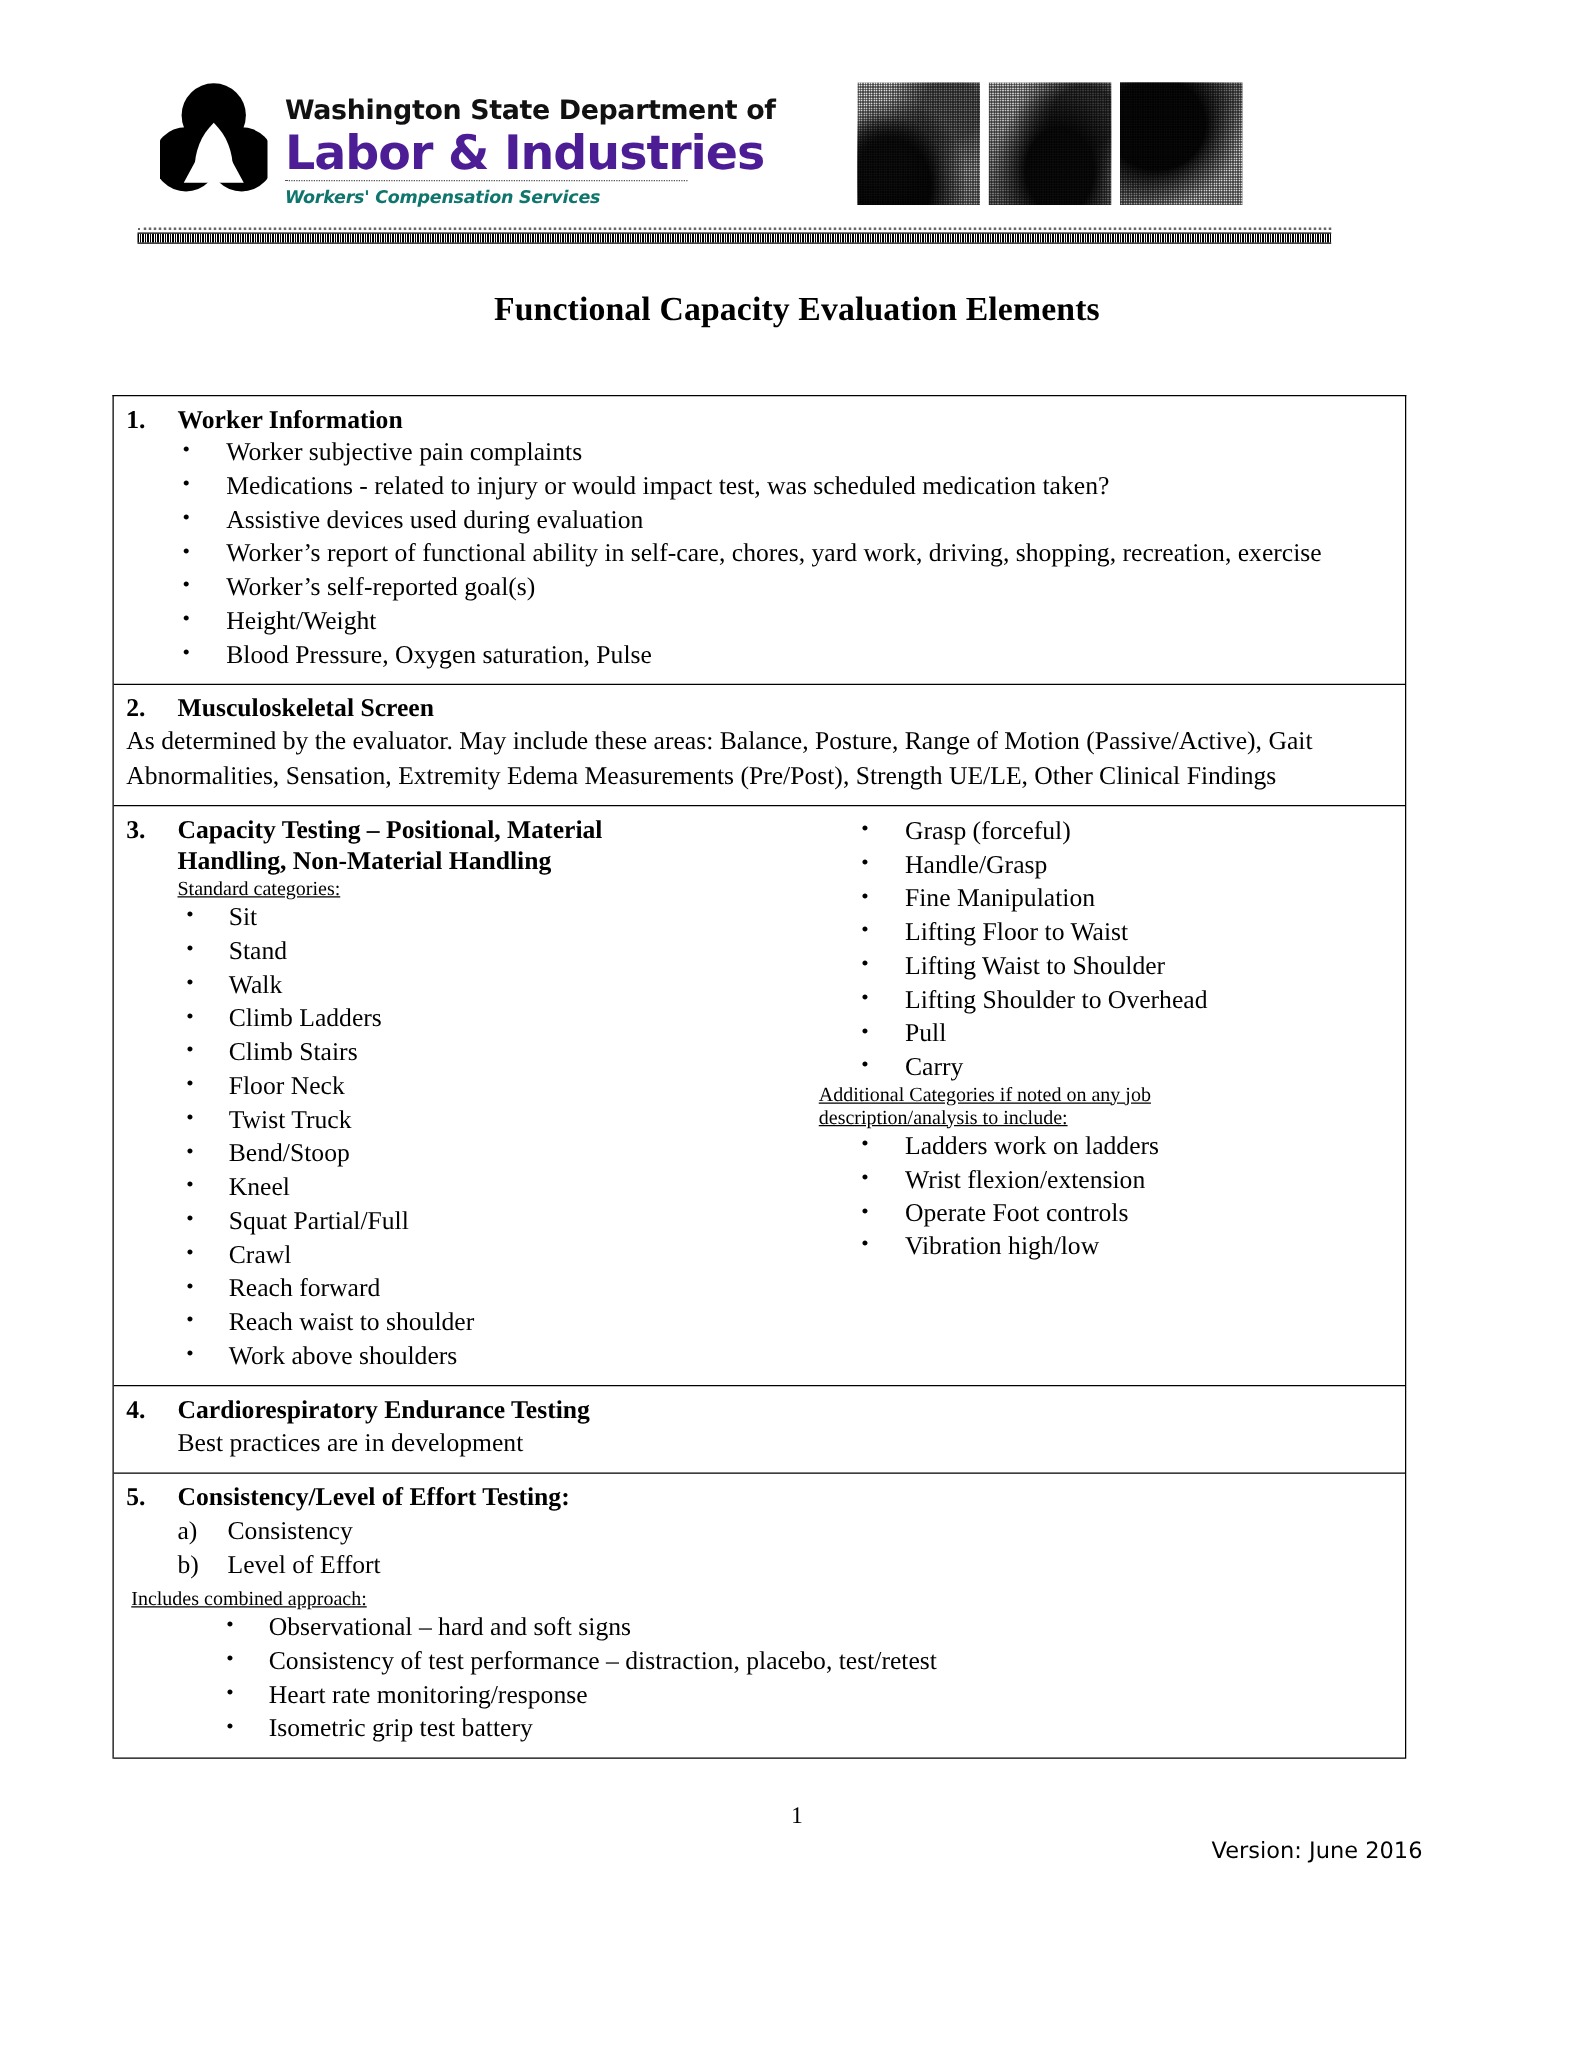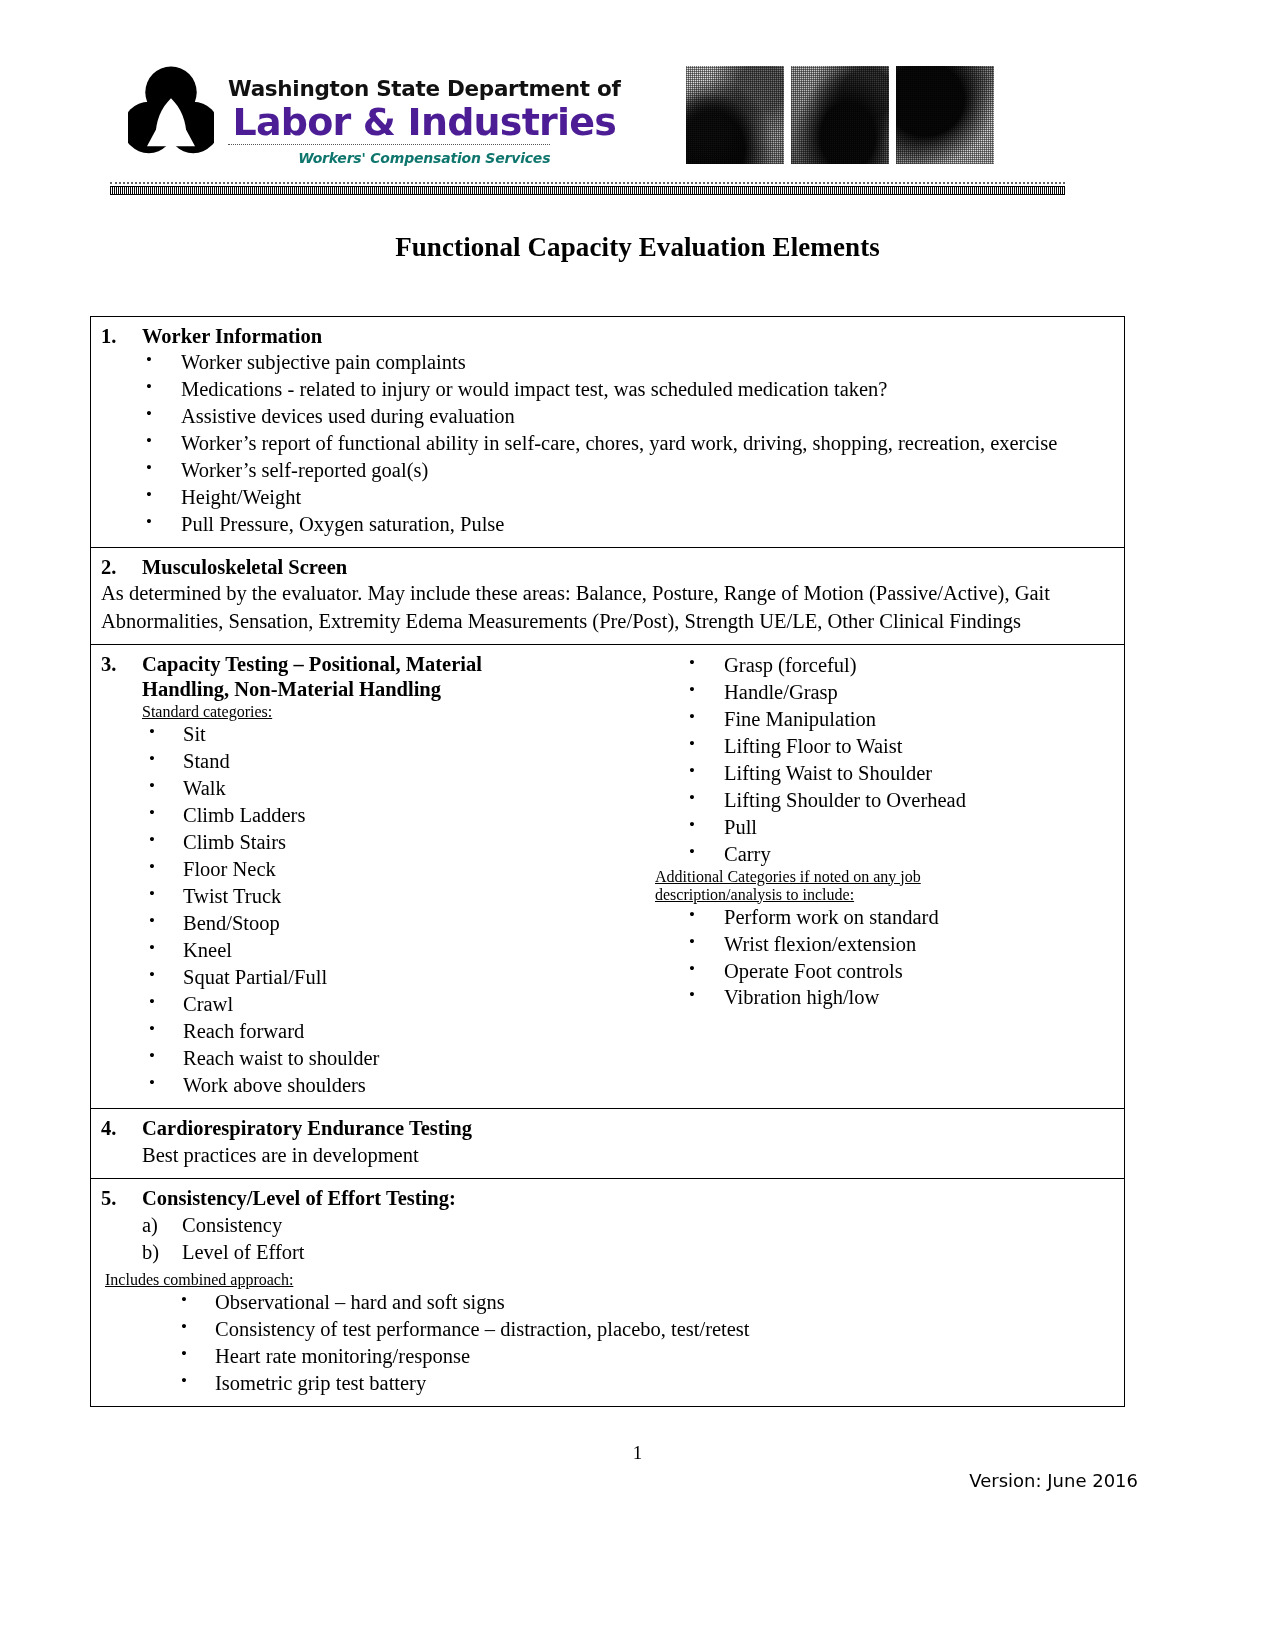--- a/index.html
+++ b/index.html
@@ -23,21 +23,20 @@
   .banner-inner {
     display: flex;
     align-items: flex-start;
     height: 118px;
   }
   .logo-block {
     display: flex;
     align-items: flex-start;
     margin-left: 18px;
     margin-top: 6px;
-    text-align: center;
   }
   .logo-mark { width: 86px; height: 96px; flex: 0 0 86px; }
   .logo-text { margin-left: 14px; margin-top: 14px; }
   .logo-line1 {
     font-family: "DejaVu Sans", sans-serif;
     font-weight: bold;
     font-size: 21.5px;
     letter-spacing: -0.3px;
     line-height: 1;
     color: #111;
@@ -276,21 +275,21 @@
         <span class="sec-num">1.</span>
         <span class="sec-title">Worker Information</span>
       </div>
       <ul class="bul">
         <li>Worker subjective pain complaints</li>
         <li>Medications - related to injury or would impact test, was scheduled medication taken?</li>
         <li>Assistive devices used during evaluation</li>
         <li>Worker’s report of functional ability in self-care, chores, yard work, driving, shopping, recreation, exercise</li>
         <li>Worker’s self-reported goal(s)</li>
         <li>Height/Weight</li>
-        <li>Pull Pressure, Oxygen saturation, Pulse</li>
+        <li>Blood Pressure, Oxygen saturation, Pulse</li>
       </ul>
     </div>
 
     <div class="row">
       <div class="sec-head">
         <span class="sec-num">2.</span>
         <span class="sec-title">Musculoskeletal Screen</span>
       </div>
       <p class="para">As determined by the evaluator.  May include these areas: Balance, Posture, Range of Motion (Passive/Active), Gait Abnormalities, Sensation, Extremity Edema Measurements (Pre/Post), Strength UE/LE, Other Clinical Findings</p>
     </div>
@@ -333,21 +332,21 @@
           <li>Lifting Waist to Shoulder</li>
           <li>Lifting Shoulder to Overhead</li>
           <li>Pull</li>
           <li>Carry</li>
         </ul>
         <div class="subhead-block indent-10">
           <span>Additional Categories if noted on any job</span><br>
           <span>description/analysis to include:</span>
         </div>
         <ul class="bul col">
-          <li>Perform work on standard</li>
+          <li>Ladders work on ladders</li>
           <li>Wrist flexion/extension</li>
           <li>Operate Foot controls</li>
           <li>Vibration high/low</li>
         </ul>
       </div>
     </div>
 
     <div class="row">
       <div class="sec-head">
         <span class="sec-num">4.</span>

